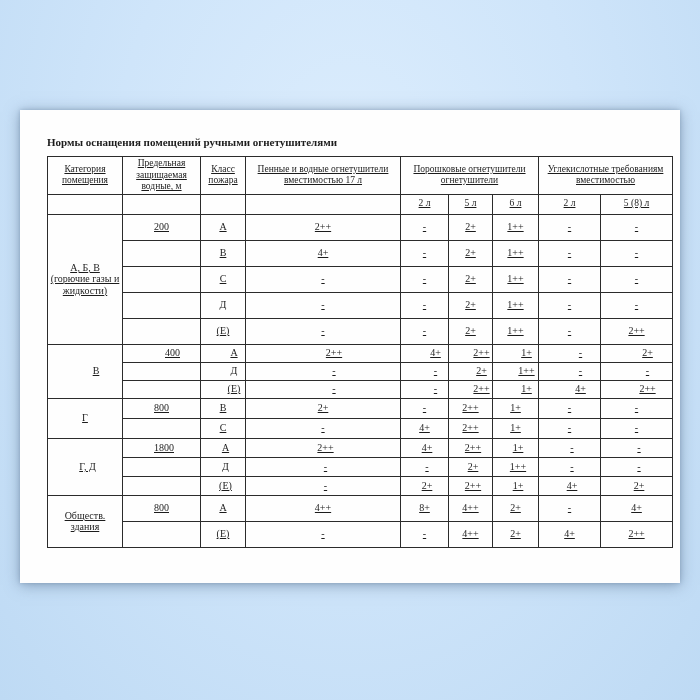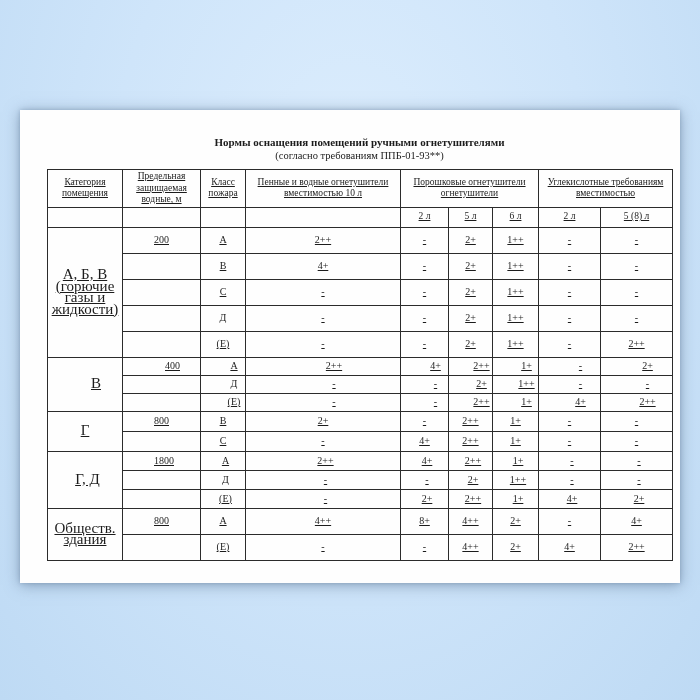--- a/index.html
+++ b/index.html
@@ -22,21 +22,21 @@
     left:20px; top:110px;
     width:660px; height:473px;
     background:var(--page-bg);
     box-shadow:0 2px 14px rgba(82,108,138,0.55), 0 0 4px rgba(82,108,138,0.35);
   }
   .content{
     padding-top:26px;
     padding-left:27px;
     width:652px;
   }
-  .titles{width:625px;text-align:center;}
+  .titles{width:625px;text-align:left;}
   .doc-title{font-size:11px;font-weight:bold;line-height:13px;}
   .doc-subtitle{font-size:10.5px;line-height:13px;}
   table{
     border-collapse:collapse;
     table-layout:fixed;
     width:625px;
     margin-top:7px;
     text-decoration:underline;
   }
   td,th{
@@ -45,54 +45,53 @@
     vertical-align:middle;
     font-weight:normal;
     font-size:10px;
     line-height:12px;
     padding:1px 2px;
     overflow:hidden;
   }
   thead th{font-size:9.5px;line-height:11.5px;}
   thead tr.units th{height:20px;}
   thead tr.main th{height:37px;}
-  td.cat{font-size:15px;line-height:11.5px;margin-left:48px;}
+  td.cat{font-size:10px;line-height:11.5px;margin-left:48px;}
   tr.group-0 td{height:26px;}
   tr.group-1 td{height:18px;padding-left:24px;}
   tr.group-2 td{height:20px;}
   tr.group-3 td{height:19px;padding-left:7px;}
   tr.group-4 td{height:26px;}
 </style>
 </head>
 <body>
 
 <div class="page">
   <div class="content">
     <div class="titles">
       <div class="doc-title">Нормы оснащения помещений ручными огнетушителями</div>
-      <div class="doc-subtitle">(согласно требованиям ППБ-01-93**)</div>
     </div>
     <table>
       <colgroup>
         <col style="width:75px">
           <col style="width:78px">
           <col style="width:45px">
         <col style="width:155px">
           <col style="width:48px">
           <col style="width:44px">
         <col style="width:46px">
           <col style="width:62px">
           <col style="width:72px">
       </colgroup>
       <thead>
         <tr class="main">
           <th>Категория помещения</th>
           <th>Предельная защищаемая водные, м</th>
           <th>Класс пожара</th>
-          <th>Пенные и водные огнетушители вместимостью 10 л</th>
+          <th>Пенные и водные огнетушители вместимостью 17 л</th>
           <th colspan="3">Порошковые огнетушители огнетушители</th>
           <th colspan="2">Углекислотные требованиям вместимостью</th>
         </tr>
         <tr class="units">
           <th></th>
           <th></th>
           <th></th>
           <th></th>
           <th>2 л</th>
           <th>5 л</th>

